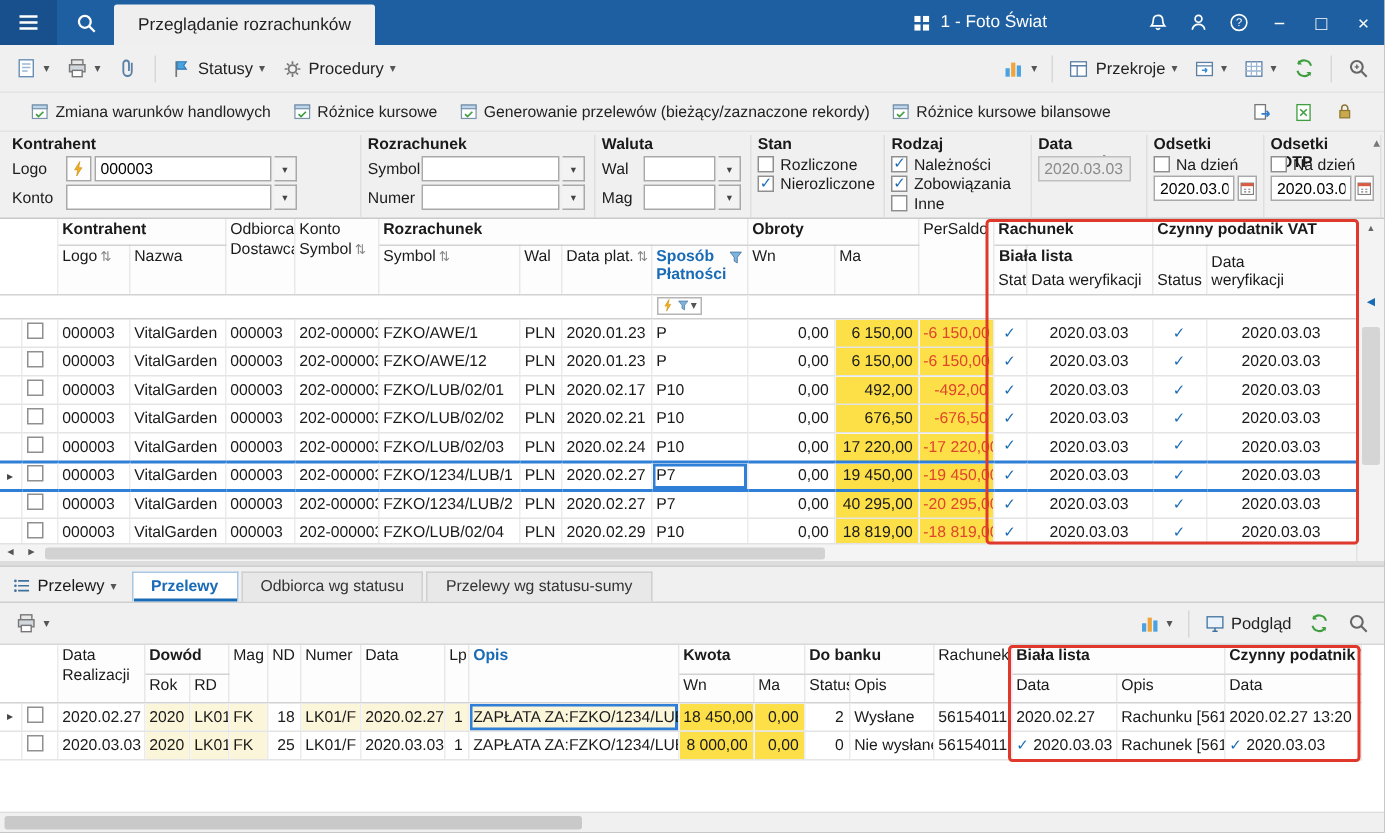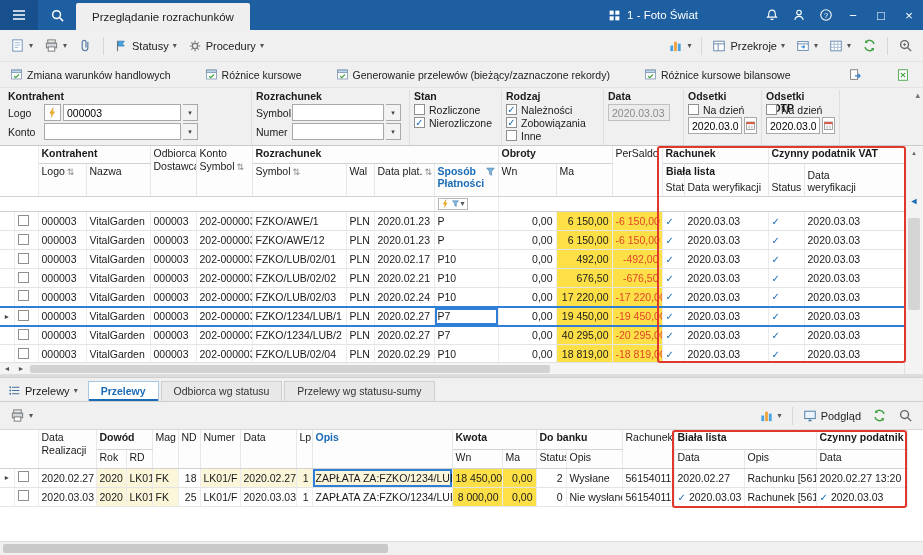--- a/index.html
+++ b/index.html
@@ -15,21 +15,21 @@
              font-size:11.5px; border-radius:2px 2px 0 0; cursor:pointer; }
   .flexsp { flex:1; }
   .company { display:flex; align-items:center; gap:6px; font-size:11.5px; cursor:pointer; white-space:nowrap; }
   .tb-sp2 { width:60px; }
   .tb-ico { width:27px; display:flex; align-items:center; justify-content:center; cursor:pointer; }
   .win-btn { width:28px; display:flex; align-items:center; justify-content:center; font-size:13px; cursor:pointer; }
 
   
   .toolbar1 { height:32px; display:flex; align-items:center; padding:0 5px; gap:1px; background:#f1f0f0;
               border-bottom:1px solid #e4e3e3; }
-  .toolbar2 { height:26px; display:flex; align-items:center; padding:0 5px; gap:24px; background:#f1f0f0;
+  .toolbar2 { height:26px; display:flex; align-items:center; padding:0 15px; gap:4px; background:#f1f0f0;
               border-bottom:1px solid #e4e3e3; font-size:10.5px; }
   .tbtn { display:flex; align-items:center; gap:4px; padding:3px 5px; background:transparent; border:0;
           font:inherit; color:#222; cursor:pointer; white-space:nowrap; }
   .caret { font-size:8px; color:#555; }
   .vsep { width:1px; height:18px; background:#d8d7d7; margin:0 4px; }
 
   
   .filterbar { height:58px; background:#f1f0f0; border-bottom:1px solid #c9c9c9; display:flex; padding:2px 2px 0 4px; position:relative; }
   .fblock { padding:0 6px 0 4px; border-right:1px solid #e0dfdf; }
   .fblock:last-child { border-right:0; }
@@ -61,21 +61,21 @@
   .grid tr.hg th { height:17px; }
   .grid tr.hc th { height:33px; }
   .grid tr.hf td { height:14px; background:#fff; border-bottom:1px solid #cfcfcf; border-right:1px solid #ececec; }
   .sort { color:#8a8a8a; font-size:9px; margin-left:2px; }
   .funnel-h { position:absolute; right:2px; top:2px; }
   th.rel { position:relative; }
   .fr-box { display:inline-flex; align-items:center; gap:1px; border:1px solid #b5b5b5; background:#fff; padding:0 2px; height:12px; }
 
   .grid td { padding:1px 3px; border-right:1px solid #ececec; border-bottom:1px solid #e4e4e4; height:19px;
              white-space:nowrap; overflow:hidden; }
-  .c-c { } .c-r { text-align:right; }
+  .c-c { text-align:center; } .c-r { text-align:right; }
   .c-mark { text-align:center; color:#444; font-size:8px; }
   .cyan { background:#fde047; }
   .neg { color:#e0452c; }
   .cream { background:#fbf5da; }
   .bluechk { color:#1a6bb5; font-weight:bold; font-size:10px; }
   .cellcheck { color:#1a6bb5; font-weight:bold; margin-right:3px; font-size:10px; }
   tr.sel td { border-top:2px solid #2f7fd6; border-bottom:2px solid #2f7fd6; }
   td.focus { box-shadow:inset 0 0 0 2px #2f7fd6; }
   tr.bsel .ed { background:#fbf5da; }
   .bl-overlay { position:absolute; left:666px; top:19px; font-weight:bold; font-size:10.5px; z-index:3; }
@@ -332,20 +332,33 @@
     <div class="fblock" style="width:158px">
       <div class="ftitle">Rozrachunek</div>
       <div class="frow">
         <span class="flabel">Symbol</span>
         <input class="finput" style="width: 92px;" value="">
         <button class="dd">▾</button>
       </div>
       <div class="frow">
         <span class="flabel">Numer</span>
         <input class="finput" style="width: 92px;" value="">
+        <button class="dd">▾</button>
+      </div>
+    </div>
+    <div class="fblock" style="width:106px">
+      <div class="ftitle">Waluta</div>
+      <div class="frow">
+        <span class="flabel sm">Wal</span>
+        <input class="finput" style="width: 48px;" value="">
+        <button class="dd">▾</button>
+      </div>
+      <div class="frow">
+        <span class="flabel sm">Mag</span>
+        <input class="finput" style="width: 48px;" value="">
         <button class="dd">▾</button>
       </div>
     </div>
     <div class="fblock" style="width:92px">
       <div class="ftitle">Stan</div>
       <label class="cbrow">
         <span class="cb"></span>
         <span>Rozliczone</span>
       </label>
       <label class="cbrow">

